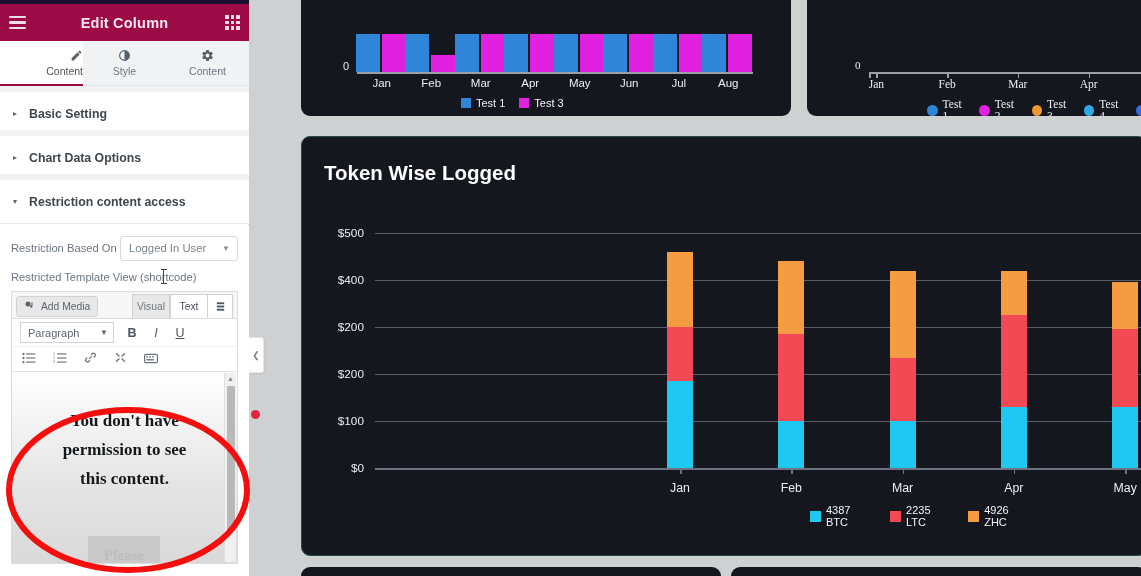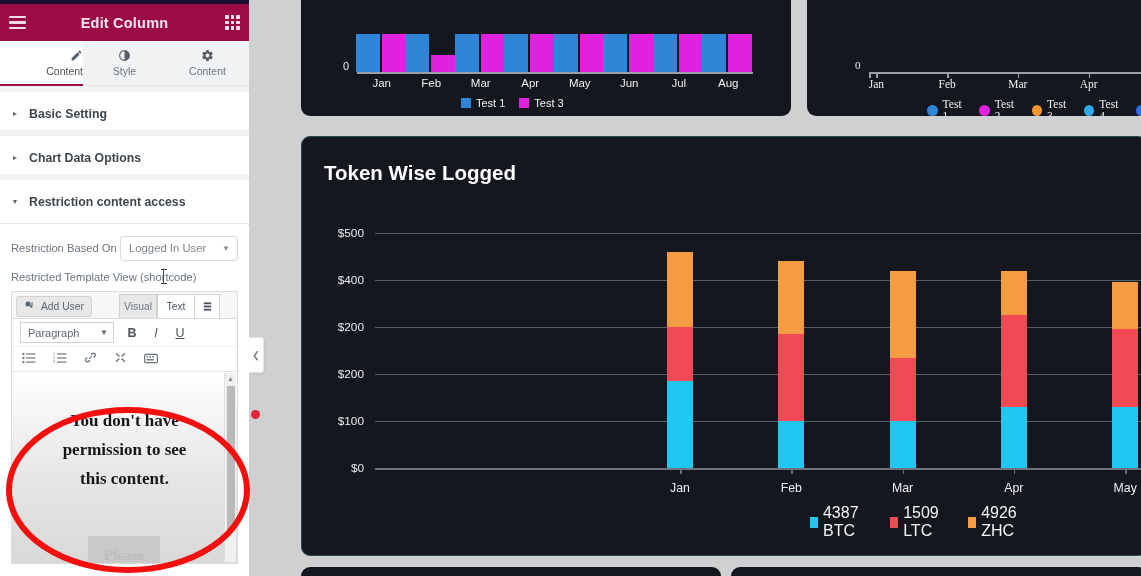--- a/index.html
+++ b/index.html
@@ -111,21 +111,21 @@
     margin-top: 8px; width: 227px; background: #f7f7f7;
     border: 1px solid #dcdcdc; position: relative;
   }
   #wp-row1 { height: 26px; display:flex; align-items:flex-end; justify-content: space-between; }
   .addmedia {
     display:flex; align-items:center; gap:5px; height: 21px;
     background: #e8e8e8; border: 1px solid #d2d2d2; border-radius: 3px;
     padding: 0 7px; margin-left: 4px; margin-bottom: 1px; font-size: 10.3px; color: #5b6672;
     cursor: pointer;
   }
-  .vt-tabs { display:flex; height: 24px; margin-right: 17px; }
+  .vt-tabs { display:flex; height: 24px; margin-right: 4px; }
   .vt {
     width: 38px; display:flex; align-items:center; justify-content:center;
     font-size: 10.3px; color: #6d7783; background:#e8e8e8;
     border:1px solid #d2d2d2; border-bottom: none; cursor:pointer;
   }
   .vt.on { background:#fff; color:#4a545e; }
   .vt.sq { width: 25px; border-left: none; }
   #wp-row2 {
     height: 28px; background:#fff; border-top:1px solid #dcdcdc;
     display:flex; align-items:center; gap: 12px; padding: 0 8px;
@@ -241,21 +241,21 @@
   }
   .x-tick-label {
     position: absolute; color: #eceff3; font-size: 12.3px;
     text-align: center; width: 60px;
   }
   .x-tick-mark { position:absolute; width:1.5px; height:5px; background:#6d7280; }
   .stack { position: absolute; width: 26px; }
   .seg { position: absolute; width: 26px; left: 0; }
   #main-legend {
     position: absolute; display: flex; gap: 15px; align-items: center;
-    color: #f2f4f6; font-size: 16px;
+    color: #f2f4f6; font-size: 11px;
   }
   #main-legend .item { display:flex; align-items:center; gap: 5px; }
   #main-legend .sw { width: 11px; height: 11px; display:inline-block; }
 
   
   #ellipse {
     position: absolute; left: 4px; top: 404px; width: 248px; height: 172px;
     z-index: 40; pointer-events: none;
   }
 </style>
@@ -395,21 +395,21 @@
           <div class="x-tick-mark" style="left: 823.2px; top: 332px;"></div>
           <div class="x-tick-label" style="left: 793.2px; top: 344px;">May</div>
         </div>
       <div id="main-legend" style="left: 620px; top: 367px; transform: translateX(-50%);">
           <div class="item">
             <span class="sw" style="background: rgb(31, 200, 240);"></span>
             <span>4387 BTC</span>
           </div>
           <div class="item">
             <span class="sw" style="background: rgb(242, 74, 85);"></span>
-            <span>1509 LTC</span>
+            <span>2235 LTC</span>
           </div>
           <div class="item">
             <span class="sw" style="background: rgb(245, 155, 66);"></span>
             <span>4926 ZHC</span>
           </div>
         </div>
     </div>
 
     <div class="card" id="card-bl"></div>
     <div class="card" id="card-br"></div>
@@ -500,21 +500,21 @@
 
       <div id="wp-editor">
         <div id="wp-row1">
           <div class="addmedia">
             <span>
               <svg width="12" height="12" viewBox="0 0 24 24" fill="#5b6672">
                   <circle cx="8" cy="8" r="5"></circle>
                   <path d="M15 4h2v9a2.5 2.5 0 11-2-2.45V4z"></path>
                 </svg>
             </span>
-            <span>Add User</span>
+            <span>Add Media</span>
           </div>
           <div class="vt-tabs">
             <div class="vt">Visual</div>
             <div class="vt on">Text</div>
             <div class="vt sq on">
               <svg width="11" height="11" viewBox="0 0 24 24" fill="#4a545e">
                   <rect x="4" y="3" width="16" height="4"></rect>
                   <rect x="4" y="10" width="16" height="4"></rect>
                   <rect x="4" y="17" width="16" height="4"></rect>
                 </svg>

